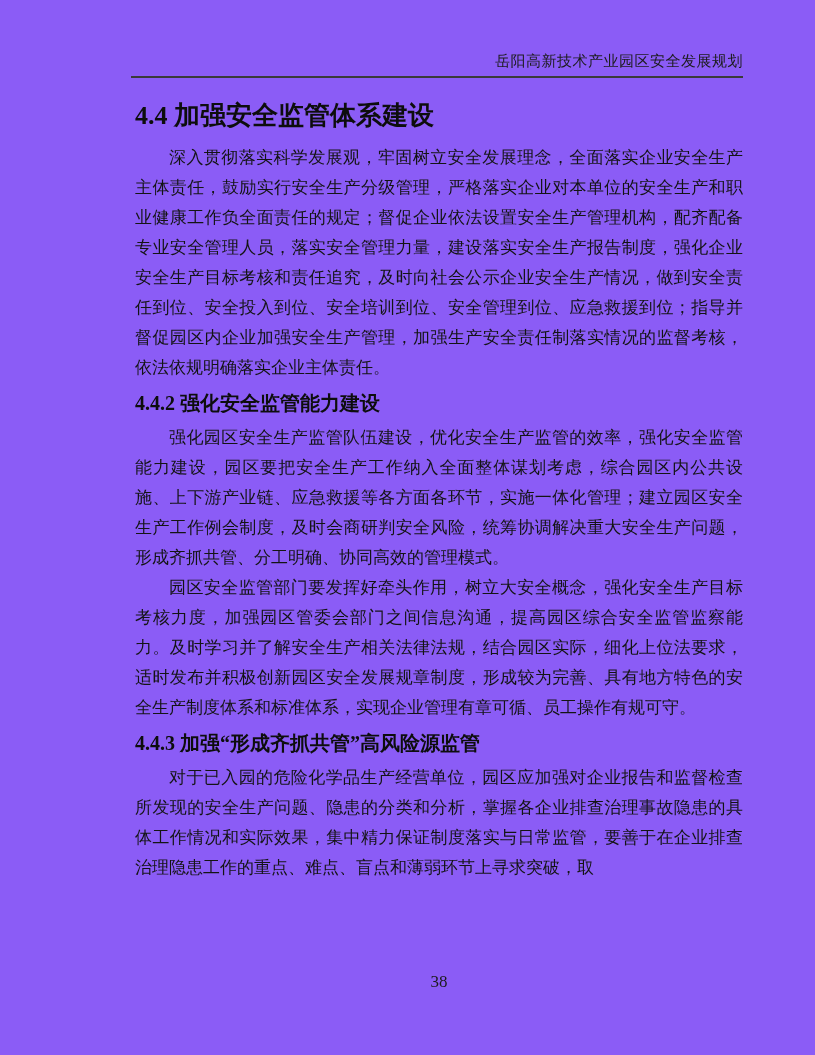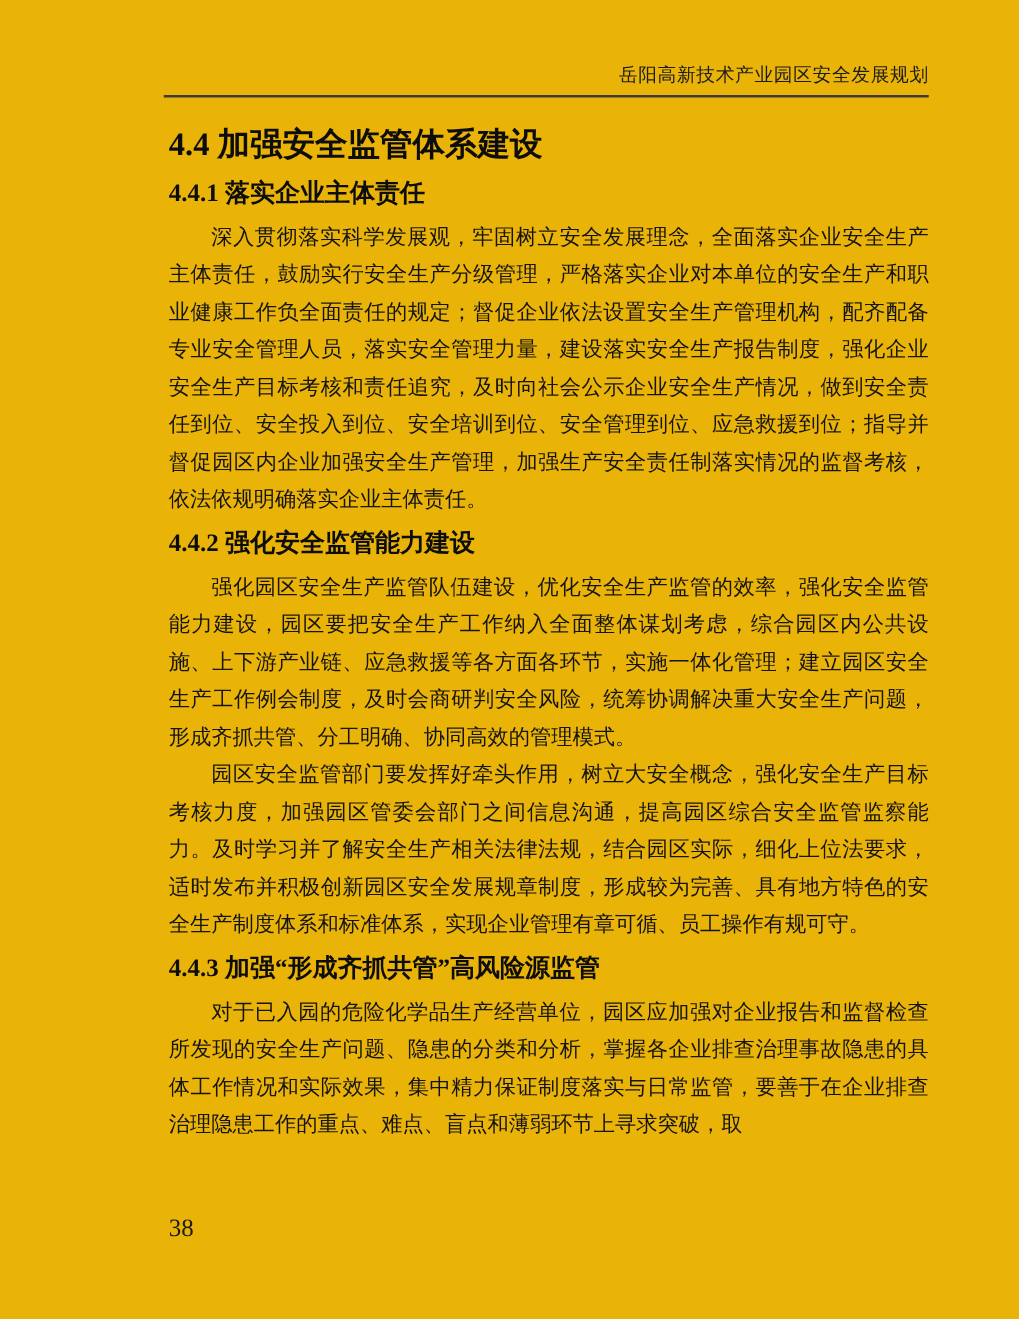--- a/index.html
+++ b/index.html
@@ -4,21 +4,21 @@
 <style>
   html, body {
     margin: 0;
     padding: 0;
     background: #ffffff;
   }
   .page {
     position: relative;
     width: 815px;
     height: 1055px;
-    background: #eab308;
+    background: #8b5cf6;
     color: #111111;
     font-family: "Liberation Serif", "DejaVu Serif", serif;
     overflow: hidden;
   }
   .page-header {
     position: absolute;
     top: 52px;
     left: 131px;
     width: 612px;
     text-align: right;
@@ -68,40 +68,40 @@
     line-height: 30px;
     text-indent: 2em;
     margin: 0;
     color: #141414;
   }
   .page-footer {
     position: absolute;
     top: 972px;
     left: 135px;
     width: 608px;
-    font-size: 20px;
+    text-align: center;
+    font-size: 17px;
     color: #1c1c1c;
   }
 </style>
 </head>
 <body>
 
 <div class="page">
 
   <div class="page-header">
     <span>岳阳高新技术产业园区安全发展规划</span>
   </div>
 
   <div class="header-rule"></div>
 
   <div class="content">
 
     <h1 class="section-heading">4.4 加强安全监管体系建设</h1>
 
-    <h2 class="subsection-heading">4.4.1 落实企业主体责任</h2>
 
     <p class="body-paragraph">深入贯彻落实科学发展观，牢固树立安全发展理念，全面落实企业安全生产主体责任，鼓励实行安全生产分级管理，严格落实企业对本单位的安全生产和职业健康工作负全面责任的规定；督促企业依法设置安全生产管理机构，配齐配备专业安全管理人员，落实安全管理力量，建设落实安全生产报告制度，强化企业安全生产目标考核和责任追究，及时向社会公示企业安全生产情况，做到安全责任到位、安全投入到位、安全培训到位、安全管理到位、应急救援到位；指导并督促园区内企业加强安全生产管理，加强生产安全责任制落实情况的监督考核，依法依规明确落实企业主体责任。</p>
 
     <h2 class="subsection-heading">4.4.2 强化安全监管能力建设</h2>
 
     <p class="body-paragraph">强化园区安全生产监管队伍建设，优化安全生产监管的效率，强化安全监管能力建设，园区要把安全生产工作纳入全面整体谋划考虑，综合园区内公共设施、上下游产业链、应急救援等各方面各环节，实施一体化管理；建立园区安全生产工作例会制度，及时会商研判安全风险，统筹协调解决重大安全生产问题，形成齐抓共管、分工明确、协同高效的管理模式。</p>
 
     <p class="body-paragraph">园区安全监管部门要发挥好牵头作用，树立大安全概念，强化安全生产目标考核力度，加强园区管委会部门之间信息沟通，提高园区综合安全监管监察能力。及时学习并了解安全生产相关法律法规，结合园区实际，细化上位法要求，适时发布并积极创新园区安全发展规章制度，形成较为完善、具有地方特色的安全生产制度体系和标准体系，实现企业管理有章可循、员工操作有规可守。</p>
 
     <h2 class="subsection-heading">4.4.3 加强“形成齐抓共管”高风险源监管</h2>

